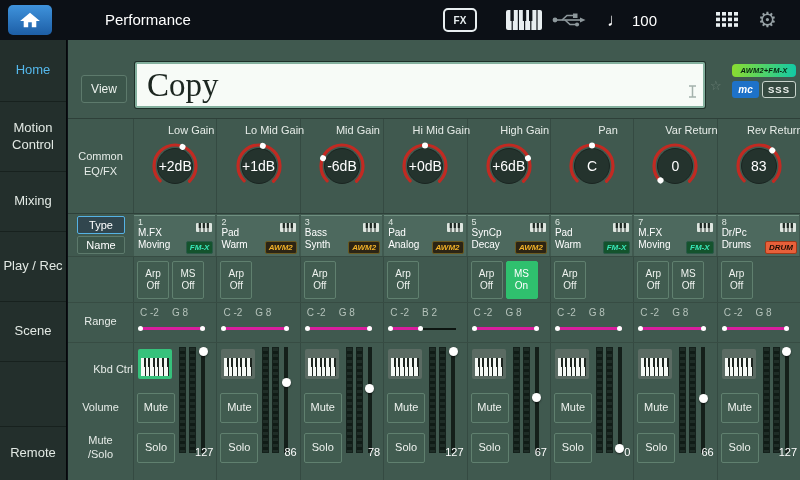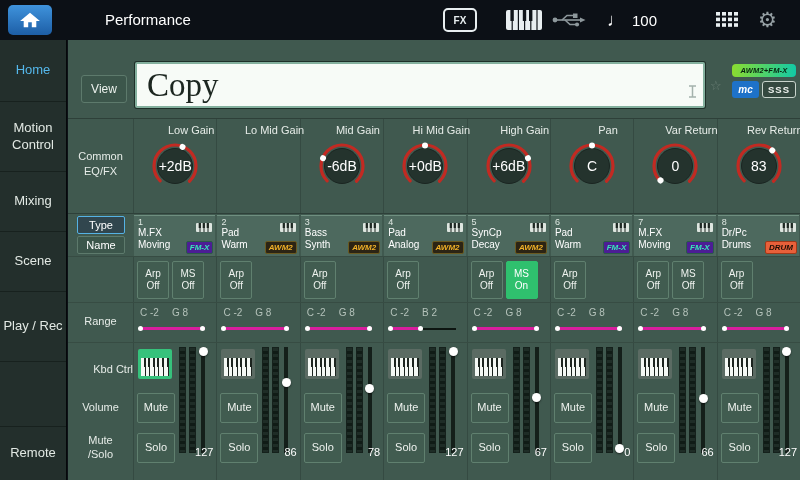--- a/index.html
+++ b/index.html
@@ -77,21 +77,21 @@
     font-size:11px;color:#fff;display:flex;align-items:center;justify-content:center}
   .type-btn{top:1px;background:#31464e;border:1px solid #55b2e4}
   .nameb-btn{top:21px;background:#3c564b;border:1px solid #5d7a6c}
   .part-header{flex:1;margin:0 1px;position:relative;background:#4d695e;
     border-top:1px solid #6f8f80;cursor:pointer}
   .part-num{position:absolute;left:4px;top:1px;font-size:9px;color:#dfe8e2}
   .part-icon{position:absolute;right:3px;top:2px}
   .part-name{position:absolute;left:4px;top:11px;width:42px;font-size:10px;line-height:1.15;color:#fff}
   .engine-badge{position:absolute;right:2px;bottom:2px;font-size:8px;font-weight:bold;font-style:italic;
     padding:1px 3px;border-radius:2px}
-  .engine-fmx{color:#38e8b8;background:#4c1d95;border:1px solid #2a5a48}
+  .engine-fmx{color:#38e8b8;background:#14532d;border:1px solid #2a5a48}
   .engine-awm2{color:#f0b028;background:#2c2414;border:1px solid #6a5a20}
   .engine-drum{color:#1c0d04;background:#e8603a;border:1px solid #a03818}
 
   
   .arp-row{position:absolute;left:0;top:216px;width:732px;height:46px;display:flex;
     border-top:1px solid rgba(0,0,0,.14)}
   .arp-cell{flex:1;position:relative;border-left:1px solid rgba(0,0,0,.16)}
   .sm-btn{background:#415c50;border:1px solid #60806f;border-radius:2px;color:#eef2ee;
     display:flex;align-items:center;justify-content:center;text-align:center;
     font-size:10px;line-height:1.25;cursor:pointer}
@@ -196,25 +196,25 @@
   <div class="sidebar" id="sidebar-items">
       <div class="sb-item sb-home active">
         <span class="sb-label">Home</span>
       </div>
       <div class="sb-item sb-motion-control">
         <span class="sb-label">Motion Control</span>
       </div>
       <div class="sb-item sb-mixing">
         <span class="sb-label">Mixing</span>
       </div>
+      <div class="sb-item sb-play-rec">
+        <span class="sb-label">Play / Rec</span>
+      </div>
       <div class="sb-item sb-scene">
         <span class="sb-label">Scene</span>
-      </div>
-      <div class="sb-item sb-play-rec">
-        <span class="sb-label">Play / Rec</span>
       </div>
       <div class="sb-item sb-remote">
         <span class="sb-label">Remote</span>
       </div>
     </div>
 
   <div class="main">
 
     <div class="view-btn">View</div>
     <div class="name-box">
@@ -250,20 +250,30 @@
         <circle cx="26" cy="26" r="21" fill="none" stroke="#c22a22" stroke-width="3.2" stroke-dasharray="98.96 131.95" transform="rotate(135 26 26)" stroke-linecap="round"></circle>
       </svg>
       <div class="dot-arm" style="transform: rotate(291.6deg);">
                 <div class="dot"></div>
               </div>
       <div class="knob-value">+2dB</div>
     </div>
   </div>
           <div class="knob-cell">
     <div class="knob-label">Lo Mid Gain</div>
+    <div class="knob">
+      <svg class="knob-ring" width="52" height="52" viewBox="0 0 52 52">
+        <circle cx="26" cy="26" r="17.5" fill="#24332d" stroke="#1a2521" stroke-width="1"></circle>
+        <circle cx="26" cy="26" r="21" fill="none" stroke="#c22a22" stroke-width="3.2" stroke-dasharray="98.96 131.95" transform="rotate(135 26 26)" stroke-linecap="round"></circle>
+      </svg>
+      <div class="dot-arm" style="transform: rotate(280.8deg);">
+                <div class="dot"></div>
+              </div>
+      <div class="knob-value">+1dB</div>
+    </div>
   </div>
           <div class="knob-cell">
     <div class="knob-label">Mid Gain</div>
     <div class="knob">
       <svg class="knob-ring" width="52" height="52" viewBox="0 0 52 52">
         <circle cx="26" cy="26" r="17.5" fill="#24332d" stroke="#1a2521" stroke-width="1"></circle>
         <circle cx="26" cy="26" r="21" fill="none" stroke="#c22a22" stroke-width="3.2" stroke-dasharray="98.96 131.95" transform="rotate(135 26 26)" stroke-linecap="round"></circle>
       </svg>
       <div class="dot-arm" style="transform: rotate(202.5deg);">
                 <div class="dot"></div>

